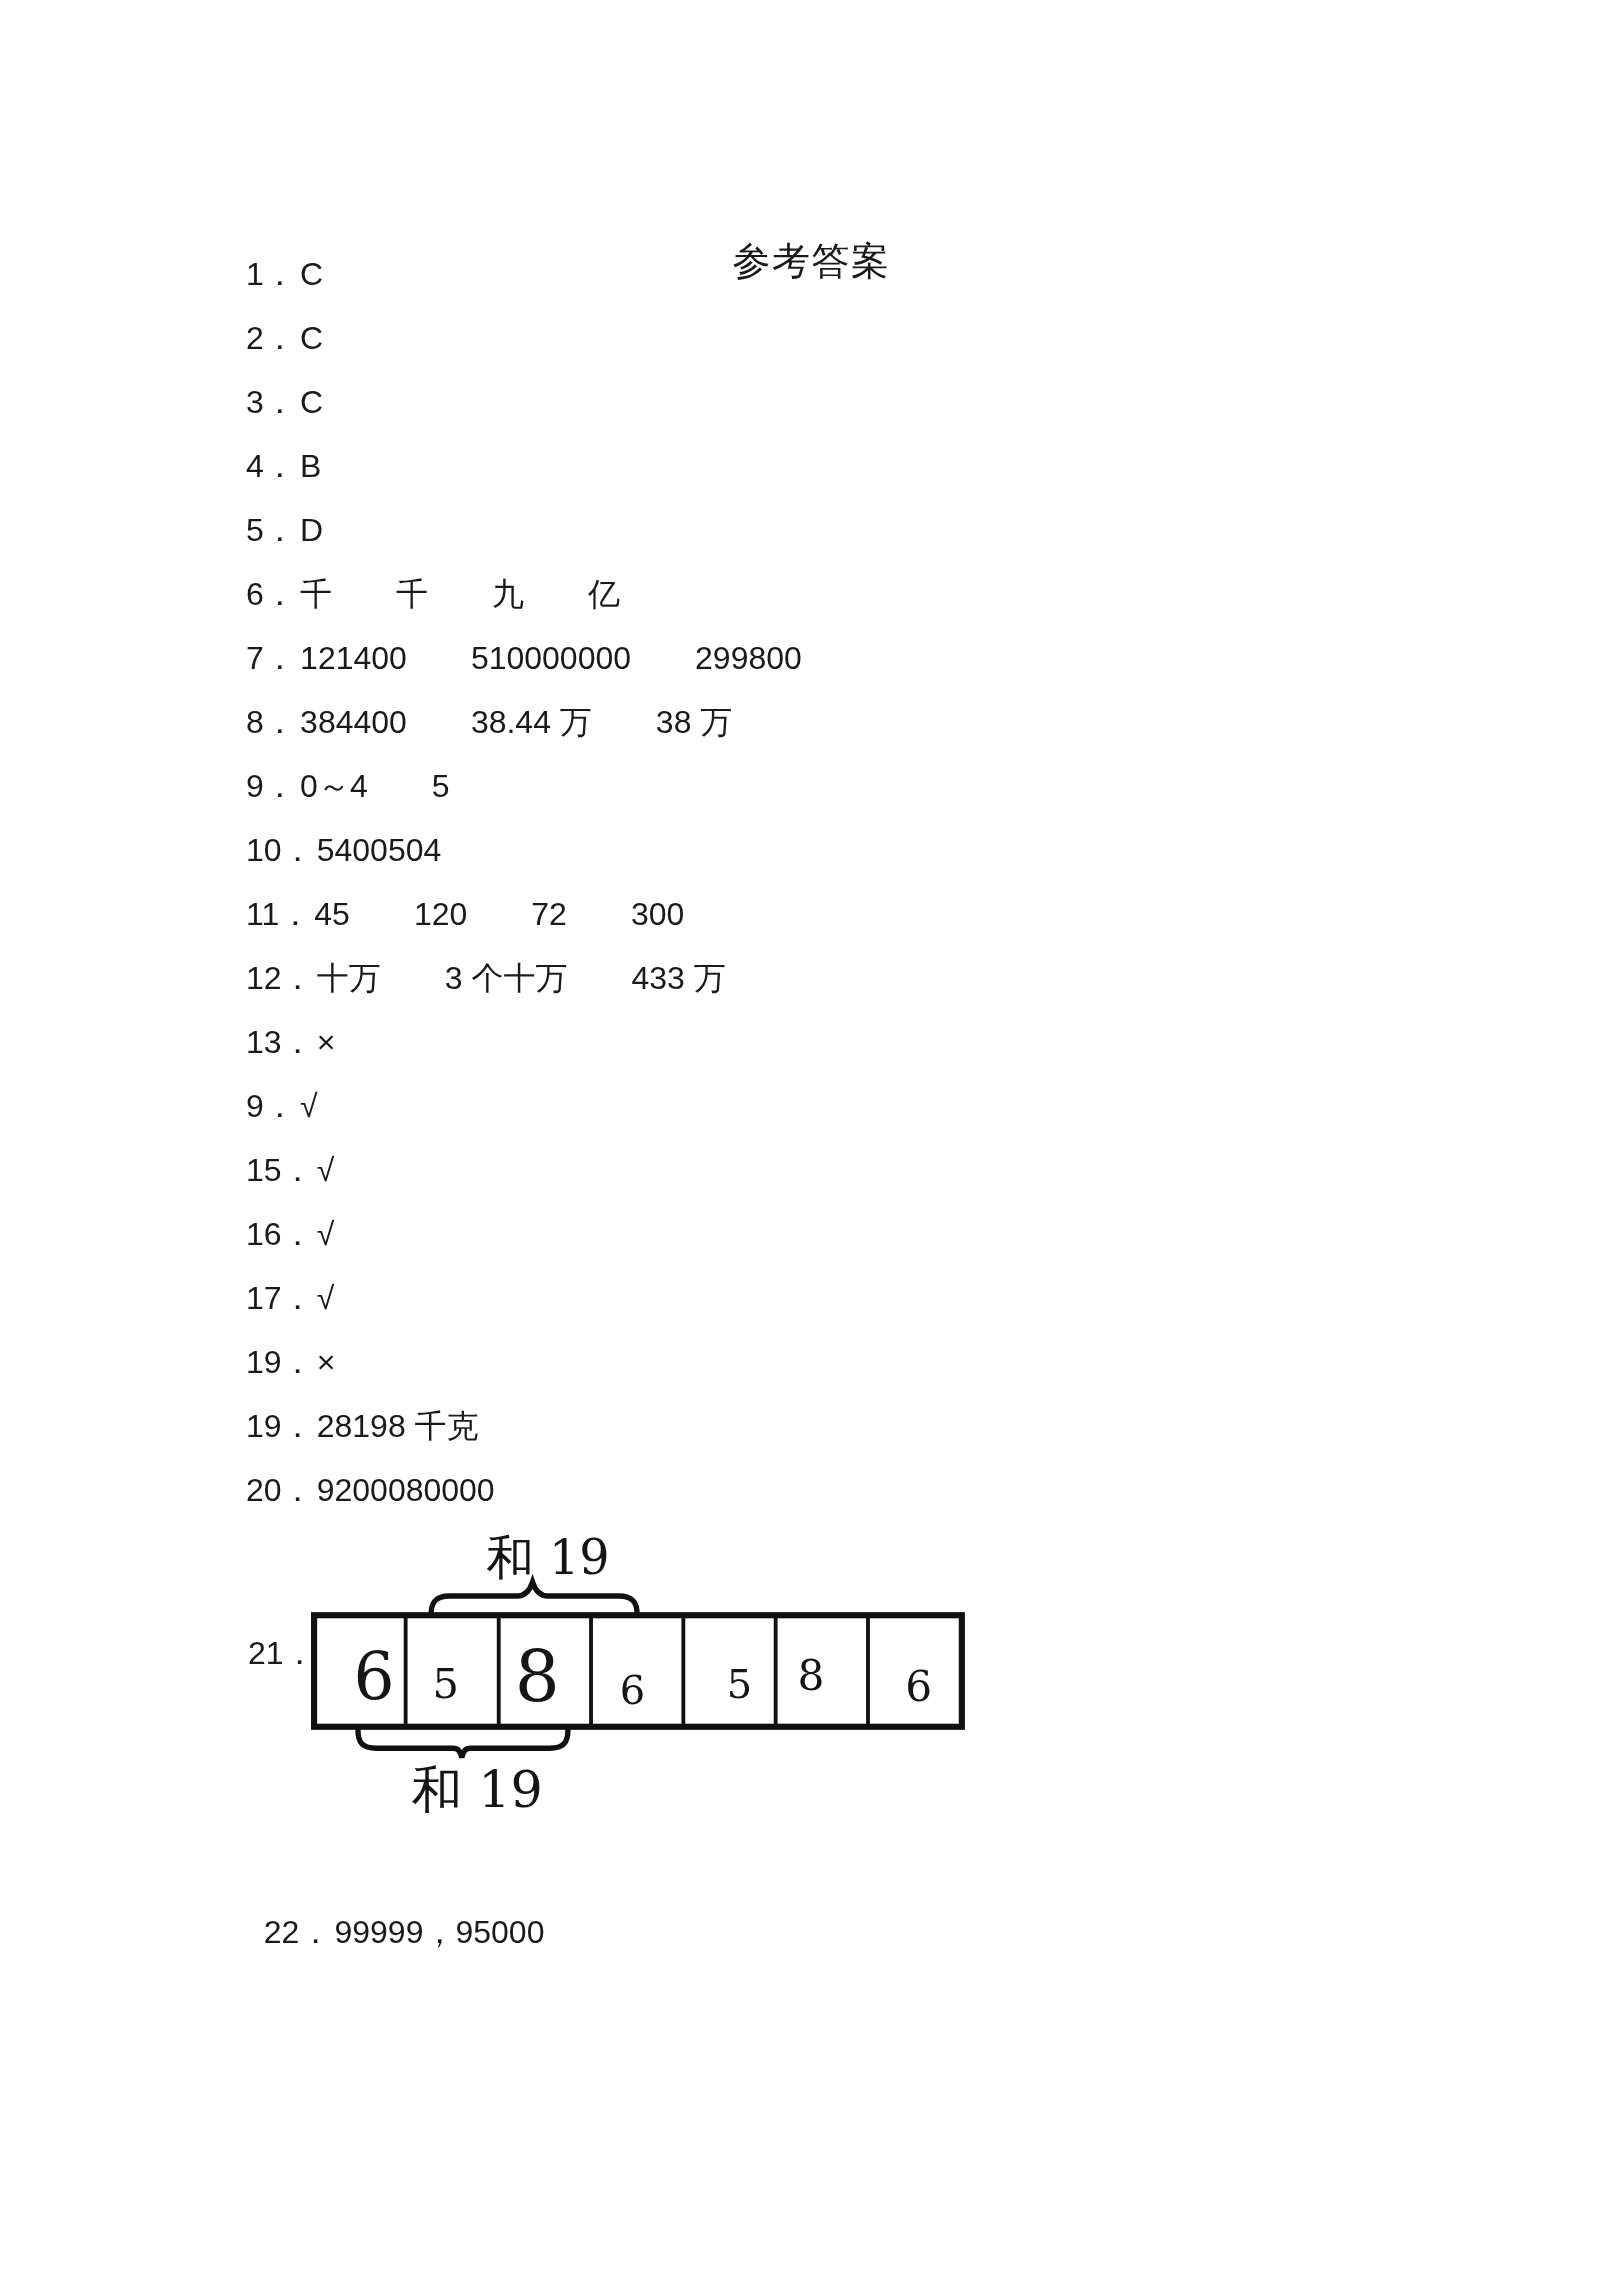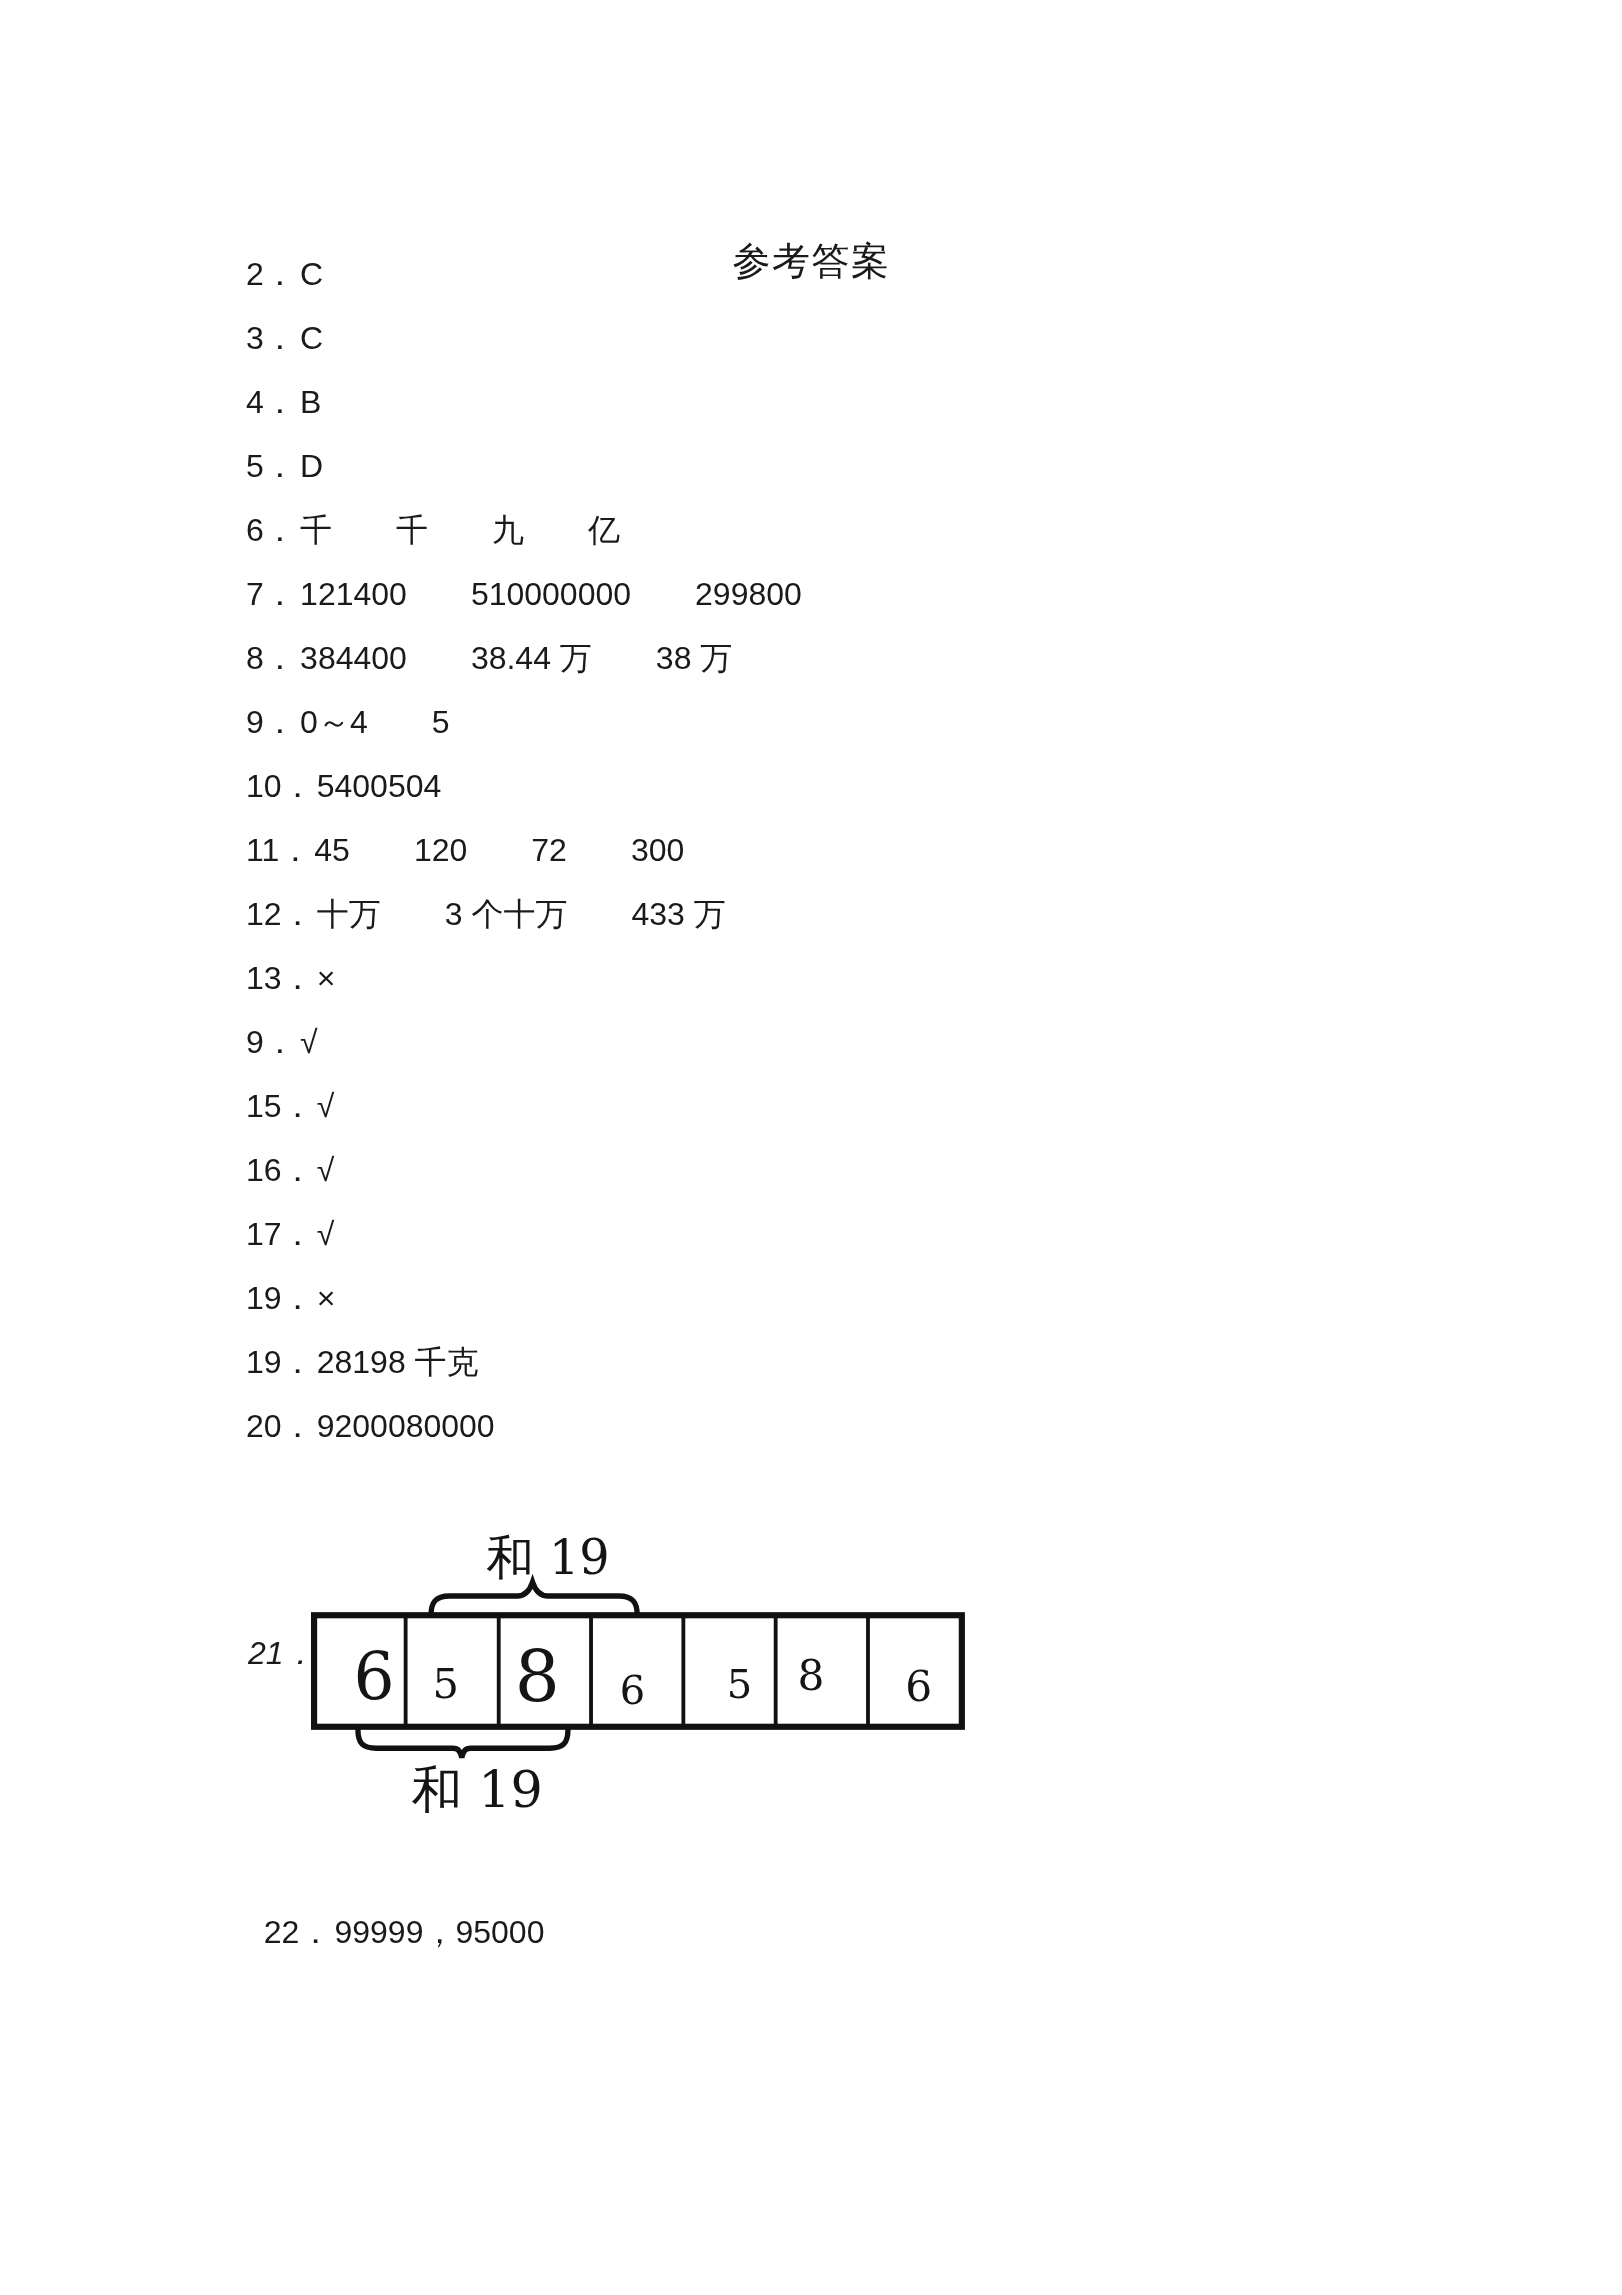--- a/index.html
+++ b/index.html
@@ -52,21 +52,20 @@
     width: 1623px;
     height: 362px;
   }
   .q21-block .qnum {
     position: absolute;
     left: 248px;
     top: 132px;
     font-size: 32px;
     line-height: 1;
     white-space: pre;
-    font-style: italic;
   }
   .q21-block svg {
     position: absolute;
     left: 231px;
     top: 0;
   }
   .strip-line {
     stroke: #111111;
     fill: none;
   }
@@ -97,20 +96,21 @@
   .q22-row .txt {
     margin-left: 3.1px;
   }
 </style>
 </head>
 <body>
 
 <div class="page-title">参考答案</div>
 
 <div class="answer-list">
+  <div class="answer-row"><span class="num">1．</span><span class="txt">C</span></div>
   <div class="answer-row"><span class="num">2．</span><span class="txt">C</span></div>
   <div class="answer-row"><span class="num">3．</span><span class="txt">C</span></div>
   <div class="answer-row"><span class="num">4．</span><span class="txt">B</span></div>
   <div class="answer-row"><span class="num">5．</span><span class="txt">D</span></div>
   <div class="answer-row"><span class="num">6．</span><span class="txt">千　　千　　九　　亿</span></div>
   <div class="answer-row"><span class="num">7．</span><span class="txt">121400　　510000000　　299800</span></div>
   <div class="answer-row"><span class="num">8．</span><span class="txt">384400　　38.44 万　　38 万</span></div>
   <div class="answer-row"><span class="num">9．</span><span class="txt">0～4　　5</span></div>
   <div class="answer-row"><span class="num">10．</span><span class="txt">5400504</span></div>
   <div class="answer-row"><span class="num">11．</span><span class="txt">45　　120　　72　　300</span></div>

